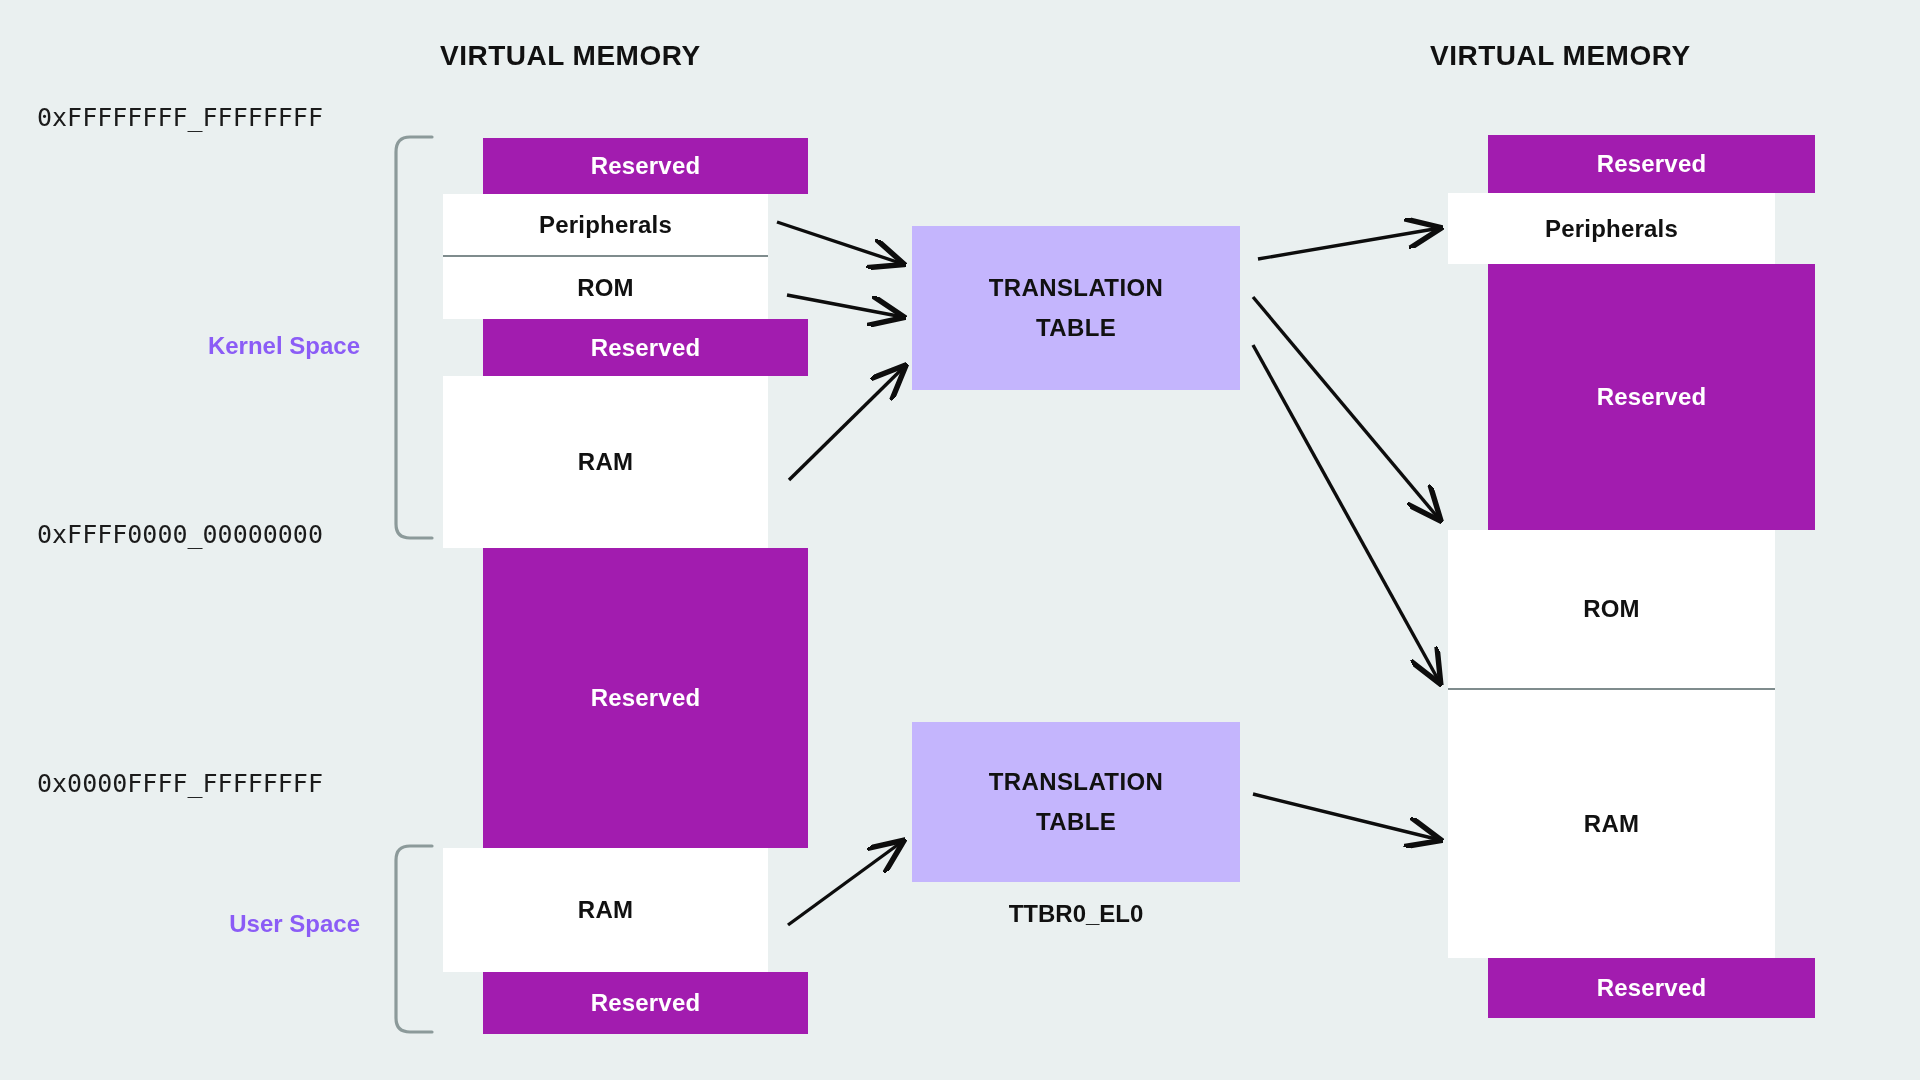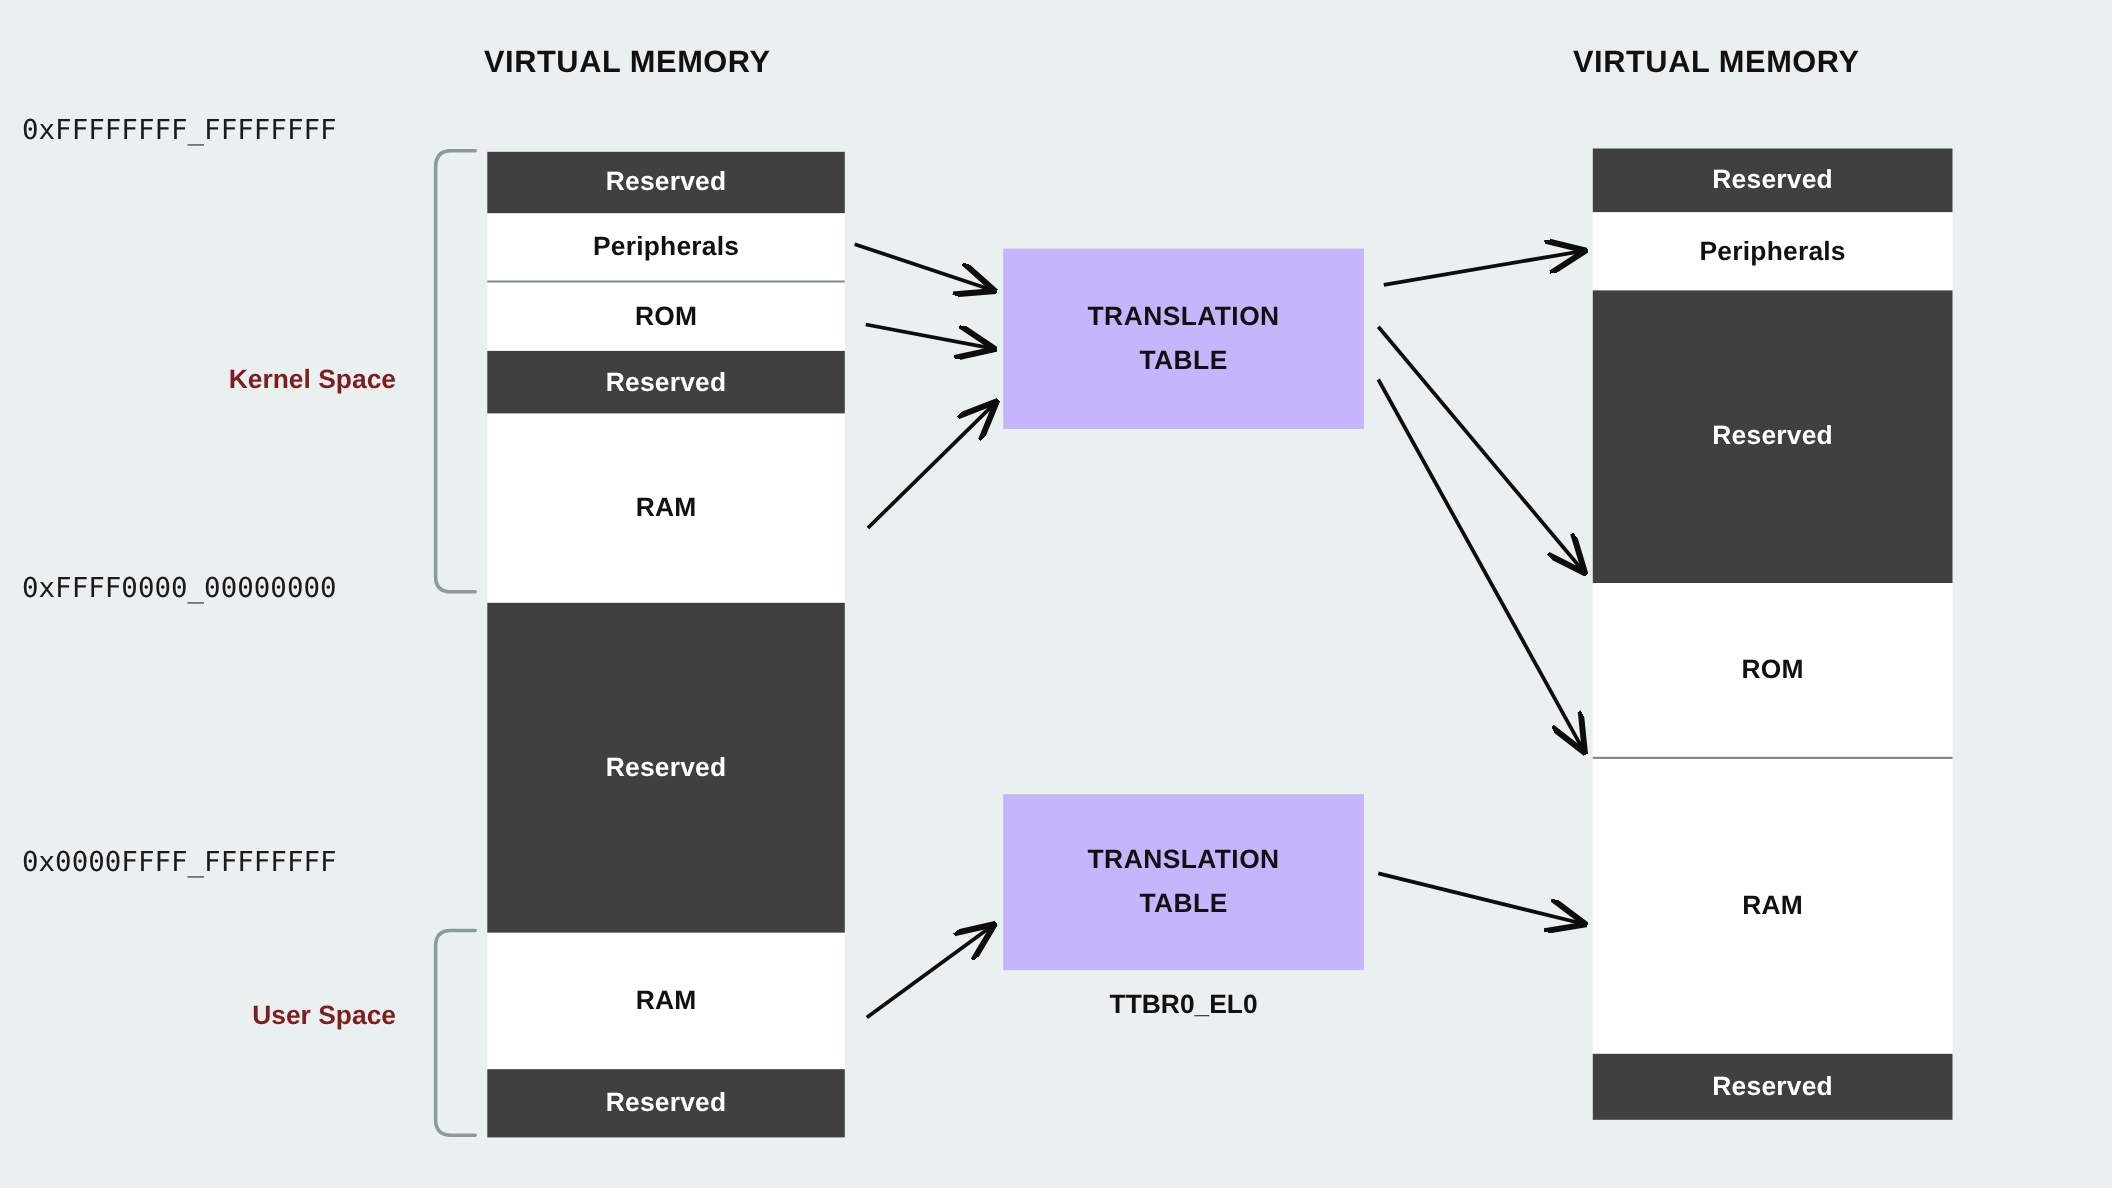--- a/index.html
+++ b/index.html
@@ -24,45 +24,46 @@
     letter-spacing: 0.5px;
     white-space: nowrap;
   }
 
   .addr-label {
     position: absolute;
     font-family: "DejaVu Sans Mono", monospace;
     font-size: 25px;
     color: #1b1b1b;
     white-space: nowrap;
-    text-align: left;
+    text-align: center;
   }
 
   .space-label {
     position: absolute;
     font-size: 24px;
     font-weight: bold;
-    color: #7f1d1d;
+    color: #8b5cf6;
     white-space: nowrap;
     text-align: right;
   }
 
   .mem-block {
     position: absolute;
     box-sizing: border-box;
     display: flex;
     align-items: center;
     justify-content: center;
     font-size: 24px;
     font-weight: bold;
     letter-spacing: 0.2px;
   }
   .mem-block.teal {
-    background: #404040;
+    background: #a21caf;
     color: #ffffff;
+    margin-left: 40px;
   }
   .mem-block.white {
     background: #ffffff;
     color: #111111;
   }
 
   .divider {
     position: absolute;
     background: #7f8c8d;
     height: 2px;

